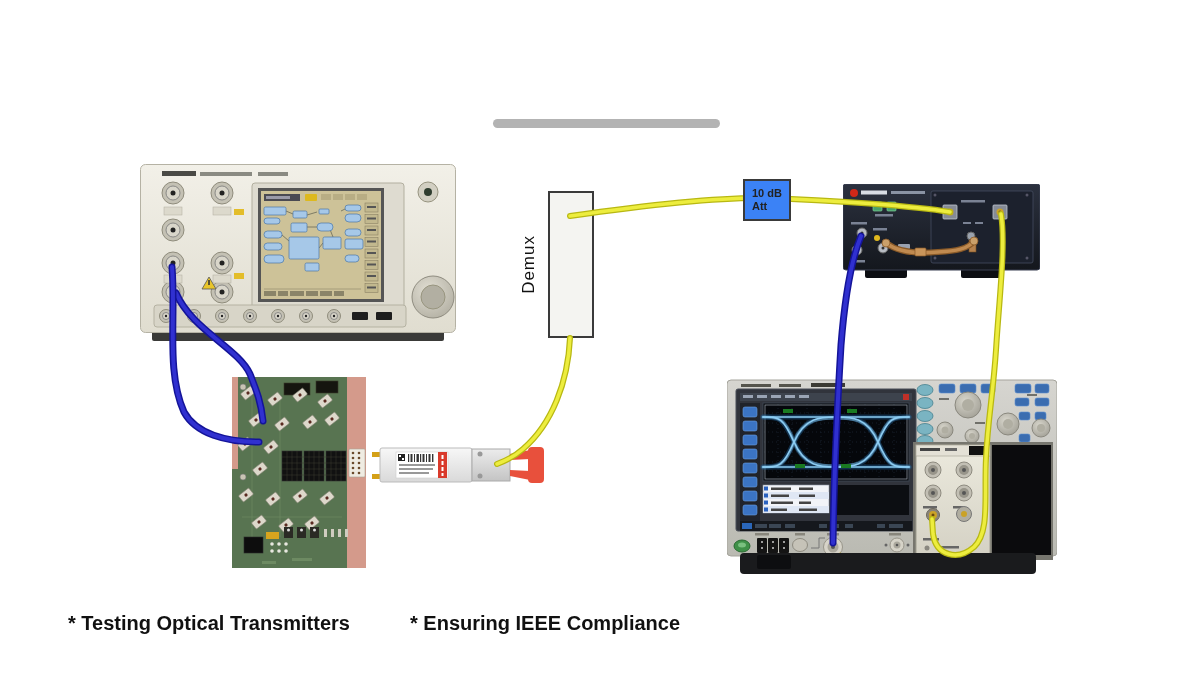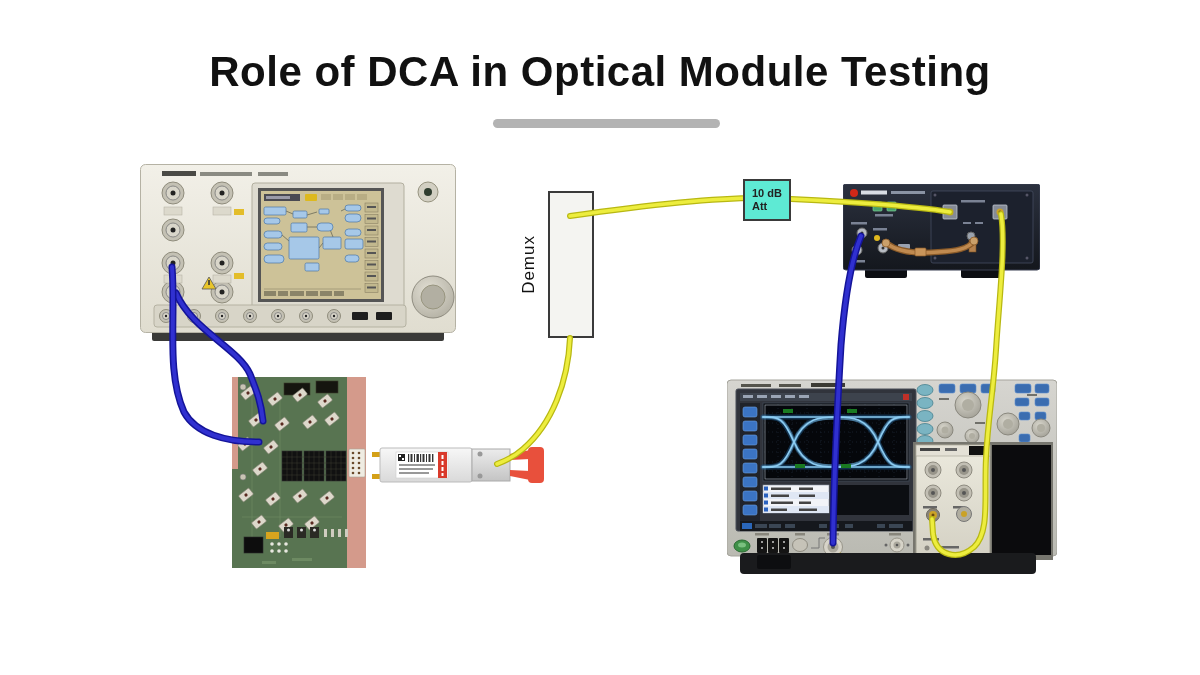--- a/index.html
+++ b/index.html
@@ -16,21 +16,21 @@
   
   .demux-box{position:absolute;left:548px;top:191px;width:46px;height:147px;
     background:#f4f4f1;border:2px solid #3a3a3a;box-sizing:border-box;}
   .demux-label-wrap{position:absolute;left:514px;top:191px;width:30px;height:147px;
     display:flex;align-items:center;justify-content:center;}
   .demux-label{writing-mode:vertical-rl;transform:rotate(180deg);
     font-size:17px;color:#111;letter-spacing:1px;}
 
   
   .att-box{position:absolute;left:743px;top:179px;width:48px;height:42px;
-    background:#5eead4;border:2px solid #3a3a3a;box-sizing:border-box;
+    background:#3b82f6;border:2px solid #3a3a3a;box-sizing:border-box;
     display:flex;flex-direction:column;justify-content:center;padding-left:7px;}
   .att-box span{font-size:11px;font-weight:600;color:#222;line-height:13px;}
 
   
   .footer-item{position:absolute;top:612px;font-size:20px;font-weight:bold;color:#111;white-space:nowrap;}
   .fi-1{left:68px;} .fi-2{left:410px;} .fi-3{left:737px;}
 
   
   .bnc-outer{fill:#c4c1b4;stroke:#8f8c7c;stroke-width:1;}
   .bnc-mid{fill:#d9d6ca;stroke:#777;stroke-width:.8;}
@@ -41,21 +41,20 @@
   .softkey{fill:#c2b88e;stroke:#8a8164;stroke-width:.6;}
   .dash{fill:#7a8294;}
   .scope-dash{fill:#88867c;}
   svg{display:block;}
 </style>
 </head>
 <body>
 
 <div class="stage">
 
-  <h1 class="page-title">Role of DCA in Optical Module Testing</h1>
   <div class="title-underline"></div>
 
   <svg class="abs" style="left:140px;top:163px;" width="316" height="180" viewBox="0 0 316 180">
     <defs>
       <linearGradient id="bertGrad" x1="0" y1="0" x2="0" y2="1">
         <stop offset="0" stop-color="#f2f0e8"></stop>
           <stop offset="1" stop-color="#e0ddd0"></stop>
       </linearGradient>
       <radialGradient id="knobGrad" cx=".4" cy=".35" r=".8">
         <stop offset="0" stop-color="#e2dfd4"></stop>
@@ -796,14 +795,16 @@
       <path d="M861,236 C852,258 845,295 841,345 C838,395 834,470 833,543" fill="none" stroke="#141499" stroke-width="7" stroke-linecap="round"></path>
       <path d="M861,236 C852,258 845,295 841,345 C838,395 834,470 833,543" fill="none" stroke="#3030d0" stroke-width="4" stroke-linecap="round"></path>
     </g>
   </svg>
 
   <div class="att-box">
     <span>10 dB</span>
     <span>Att</span>
   </div>
 
+  <span class="footer-item fi-1">* Testing Optical Transmitters</span>
+  <span class="footer-item fi-2">* Ensuring IEEE Compliance</span>
 
 </div>
 
 </body></html>

